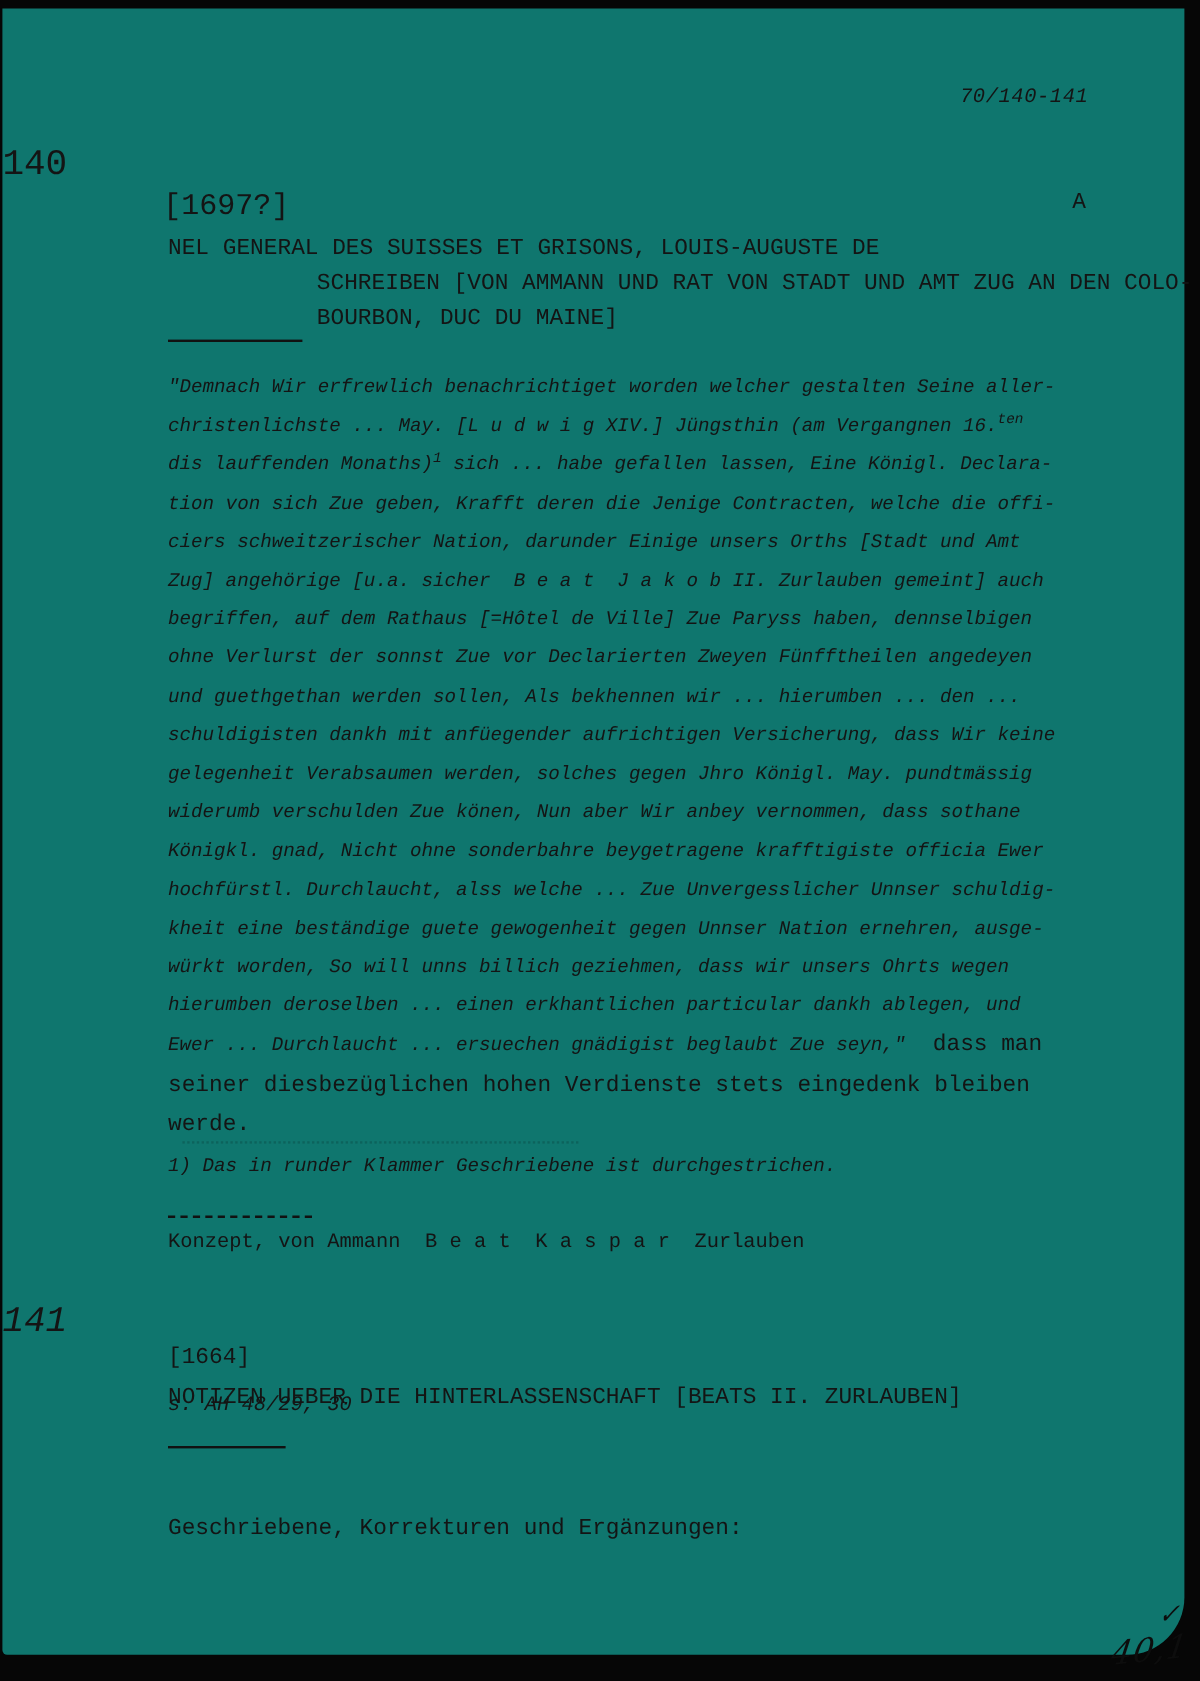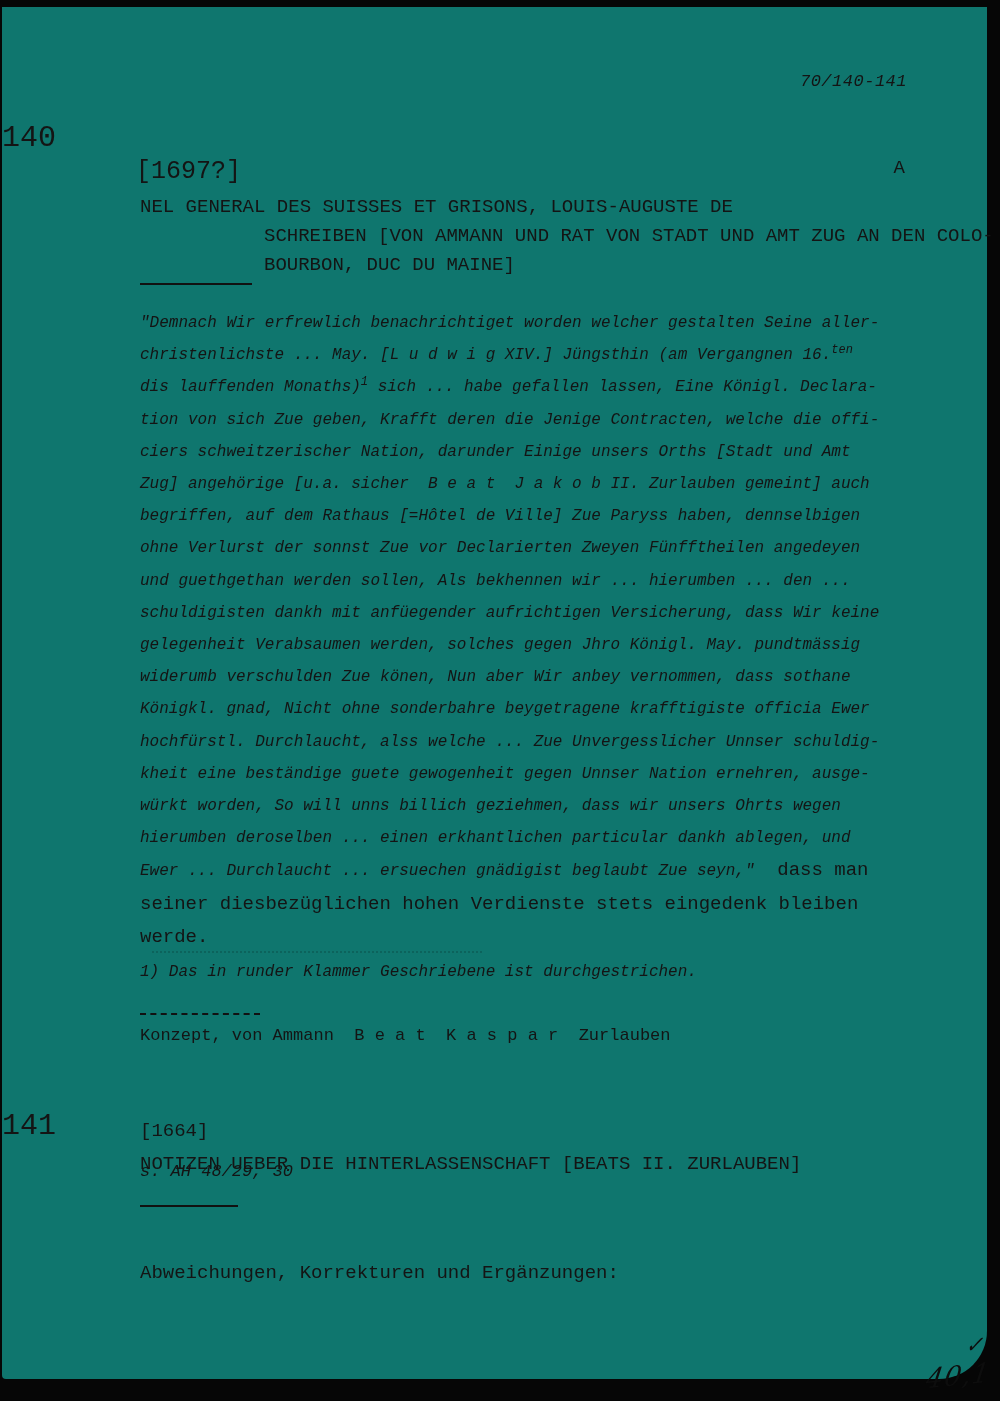--- a/index.html
+++ b/index.html
@@ -15,21 +15,21 @@
     background:#0f766e;
     border-bottom-right-radius:48px;
     border-bottom-left-radius:4px;
   }
   
   .abs{position:absolute;white-space:pre;}
 
   .hdr-ref{top:65px;right:80px;font-style:italic;font-size:17px;letter-spacing:.5px;}
   .num-big{font-size:30px;letter-spacing:0px;width:100%;text-align:left;}
   .num140{top:114px;left:0;}
-  .num141{top:1102px;left:0;}
+  .num141{top:1078px;left:0;font-style:italic;}
 
   .date140{top:150px;left:134px;font-size:25px;}
   .letterA{top:150px;right:82px;font-size:19px;}
   .date141{top:1113px;left:138px;font-size:19px;}
 
   .title140{top:186px;left:138px;font-size:19px;line-height:29px;}
   .title140 .line + .line{margin-left:124px;}
   .title141{top:1146px;left:138px;font-size:19px;}
 
   .rule{position:absolute;border-top:2px solid #111;}
@@ -81,20 +81,20 @@
 
   <div class="abs colophon"><div class="line">Konzept, von Ammann  B e a t  K a s p a r  Zurlauben</div></div>
 
   <div class="abs num-big num141">141</div>
   <div class="abs date141">[1664]</div>
   <div class="abs title141">NOTIZEN UEBER DIE HINTERLASSENSCHAFT [BEATS II. ZURLAUBEN]</div>
 
   <div class="rule rule3"></div>
 
   <div class="abs ref141">s. AH 48/29, 30</div>
-  <div class="abs note141">Abweichungen, Korrekturen und Ergänzungen:</div>
+  <div class="abs note141">Geschriebene, Korrekturen und Ergänzungen:</div>
 
   <div class="handwriting">
     <span class="hw-check">✓</span>
     <span class="hw-num">40,1</span>
   </div>
 
 </div>
 
 </body></html>

